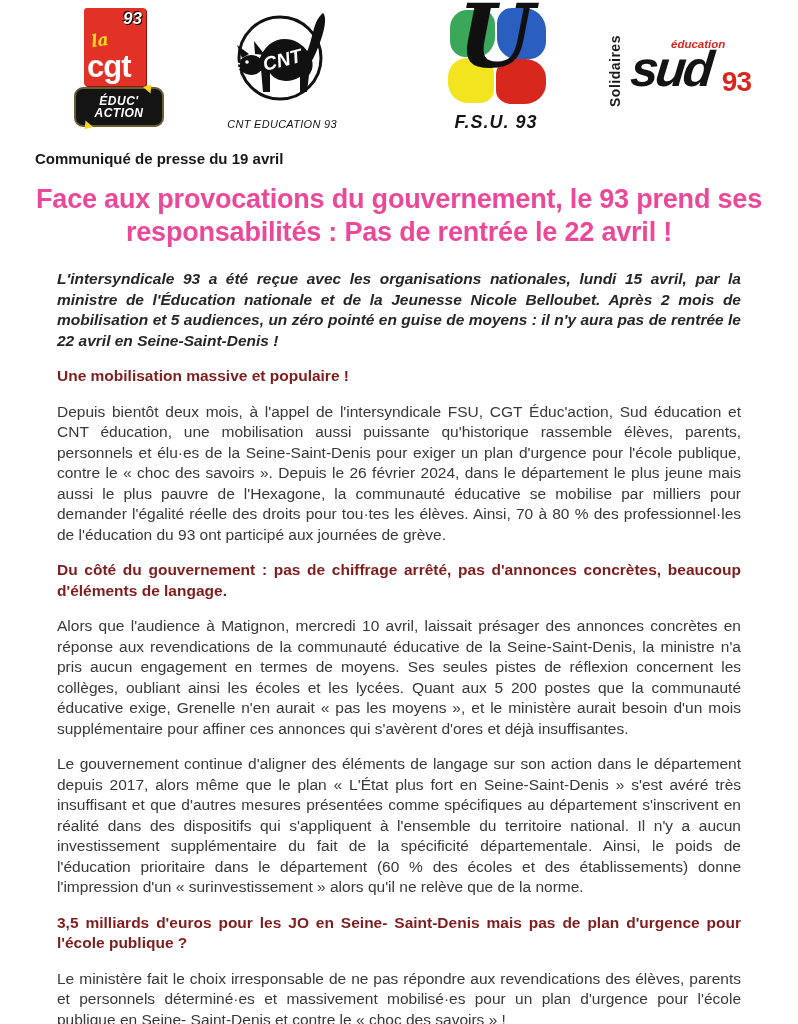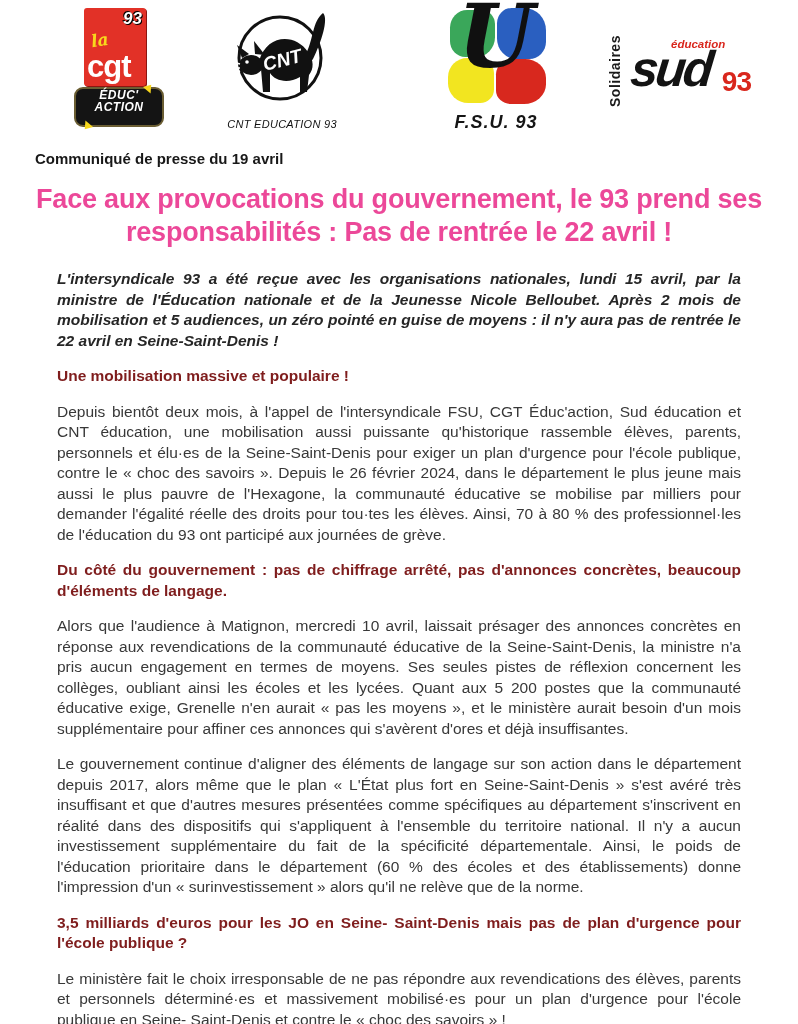--- a/index.html
+++ b/index.html
@@ -27,21 +27,21 @@
     position:absolute;left:7px;top:22px;color:#f8d81c;font-style:italic;
     font-family:"DejaVu Serif",serif;font-size:17px;font-weight:bold;transform:rotate(-8deg);
   }
   .cgt-word{
     position:absolute;left:3px;bottom:4px;color:#fff;font-weight:bold;
     font-size:31px;letter-spacing:-1px;line-height:1;
   }
   .cgt-black{
     position:relative;margin-left:-10px;margin-top:1px;width:86px;height:36px;background:#141414;
     border-radius:9px;border:2px solid #6b5e33;display:flex;flex-direction:column;
-    align-items:center;color:#fff;font-weight:bold;font-style:italic;
+    align-items:center;justify-content:center;color:#fff;font-weight:bold;font-style:italic;
     font-size:12px;line-height:12px;letter-spacing:0.5px;
   }
   .cgt-arrow{position:absolute;width:0;height:0;border-style:solid;}
   .cgt-arrow.tr{top:-5px;right:8px;border-width:0 5px 7px 5px;border-color:transparent transparent #f8d81c transparent;transform:rotate(40deg);}
   .cgt-arrow.bl{bottom:-5px;left:6px;border-width:7px 5px 0 5px;border-color:#f8d81c transparent transparent transparent;transform:rotate(40deg);}
 
   
   .logo-cnt{left:213px;top:8px;width:138px;text-align:center;}
   .cnt-caption{margin-top:0px;font-weight:normal;font-style:italic;font-size:11px;color:#111;letter-spacing:0.3px;}
 

